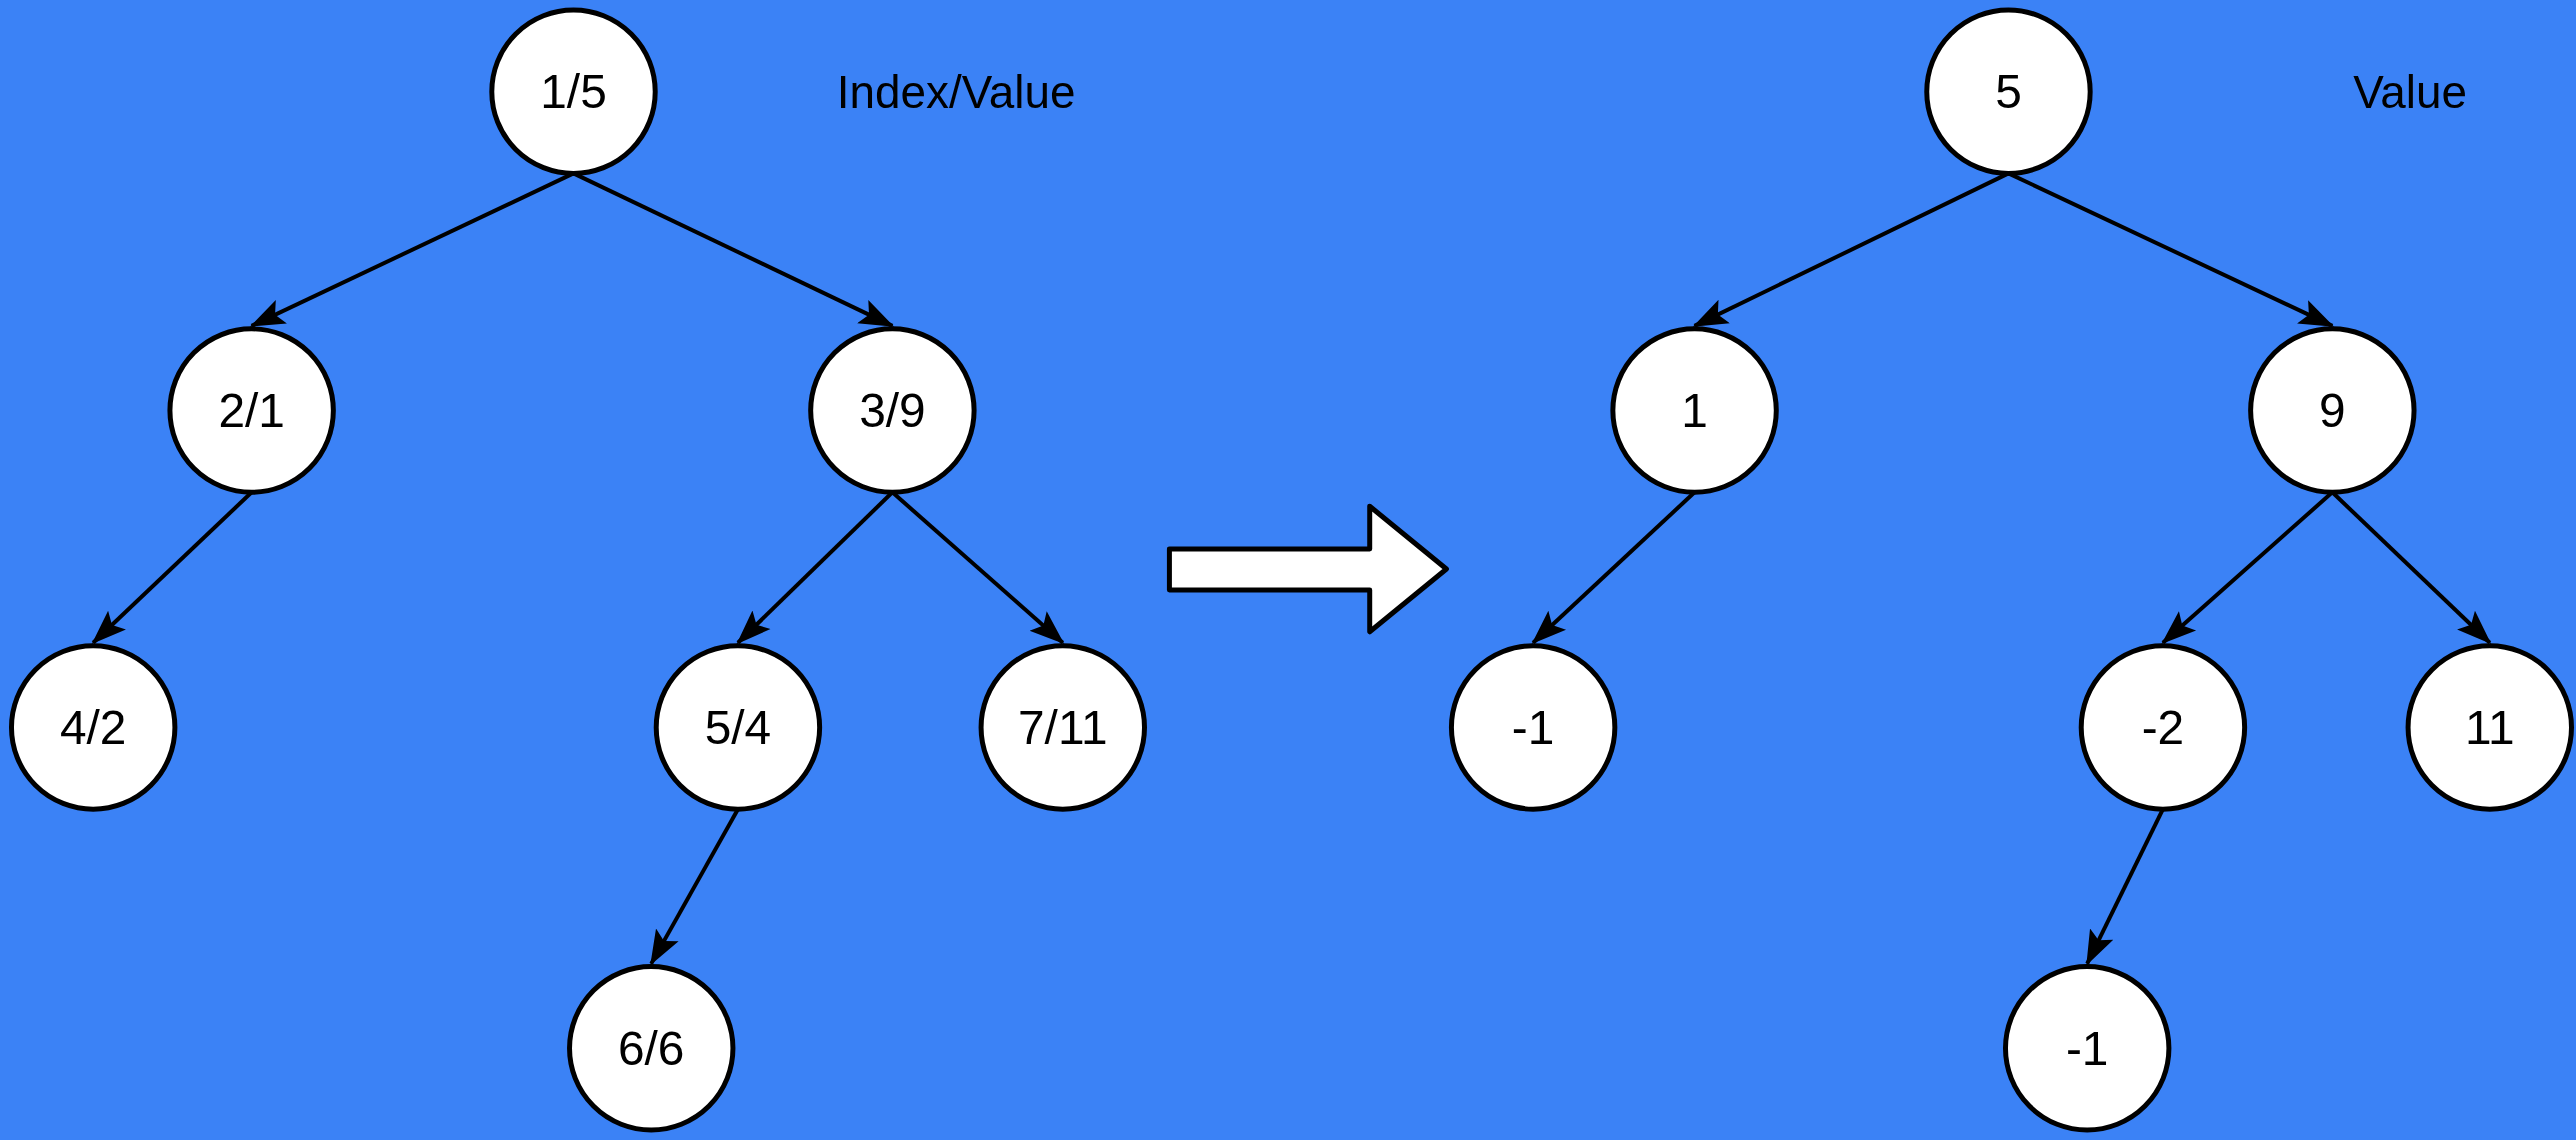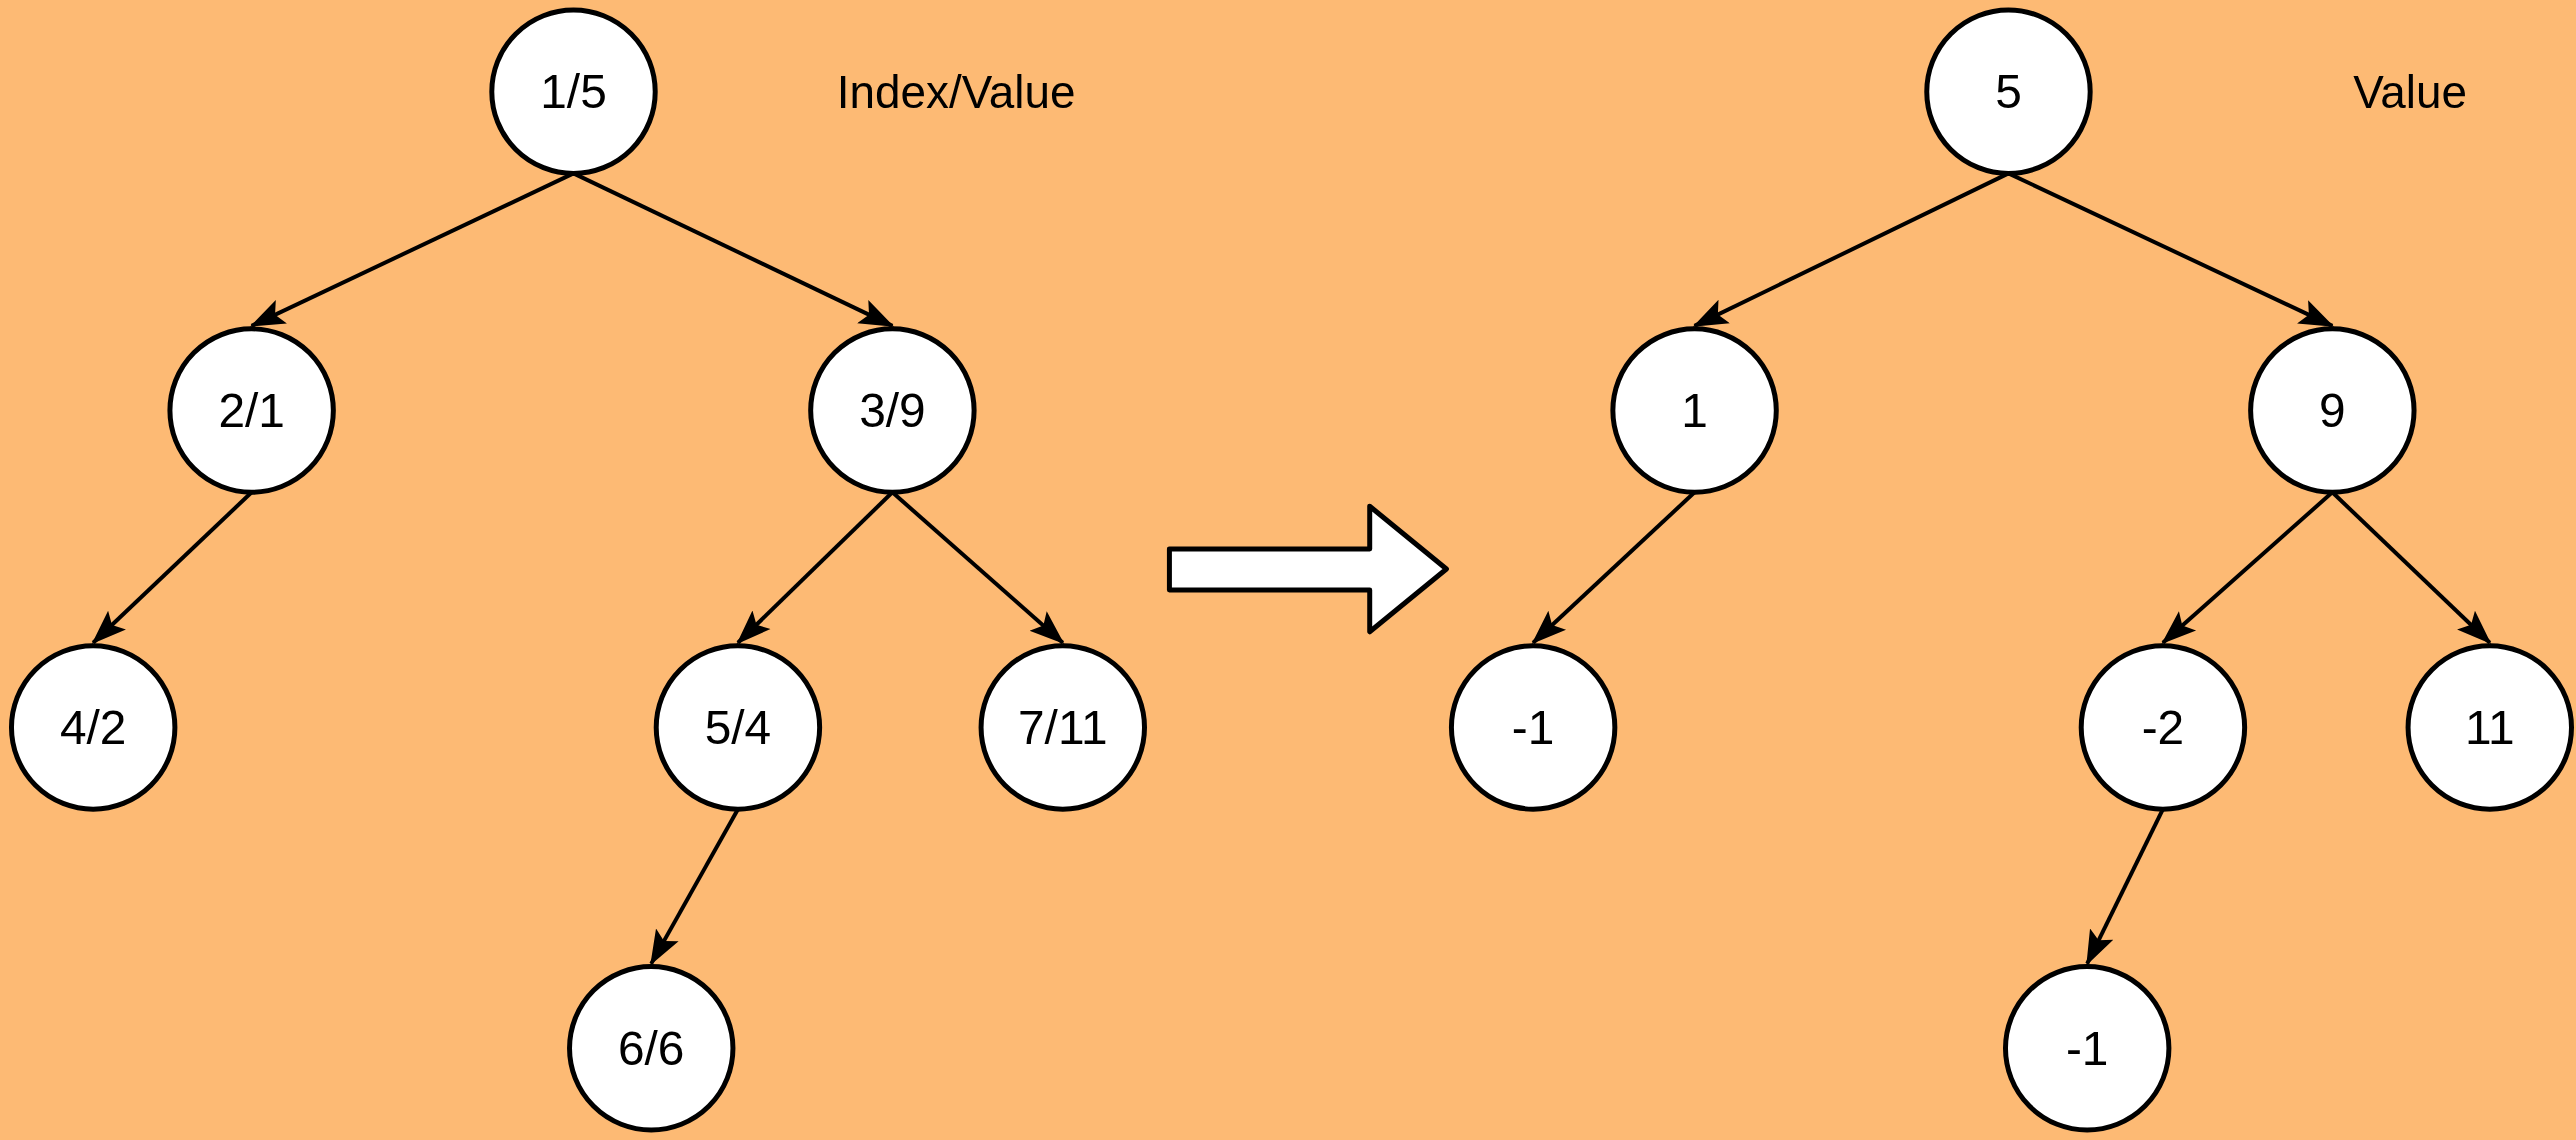--- a/index.html
+++ b/index.html
@@ -8,21 +8,21 @@
     background: #ffffff;
     width: 2576px;
     height: 1140px;
     overflow: hidden;
     font-family: "Liberation Sans", sans-serif;
   }
   #canvas-wrap {
     position: relative;
     width: 2576px;
     height: 1140px;
-    background: #fdba74;
+    background: #3b82f6;
   }
   svg {
     display: block;
   }
   .node-circle {
     fill: #ffffff;
     stroke: #000000;
     stroke-width: 5;
   }
   .node-label {

